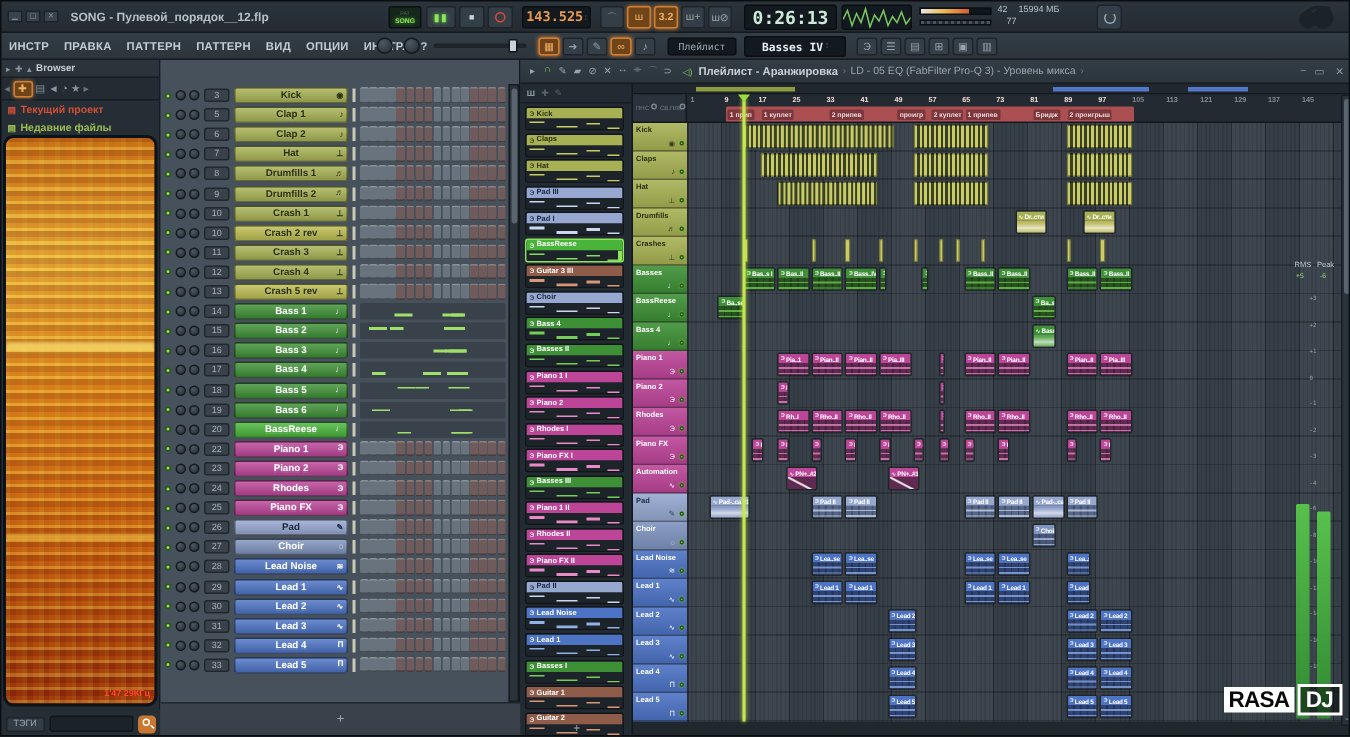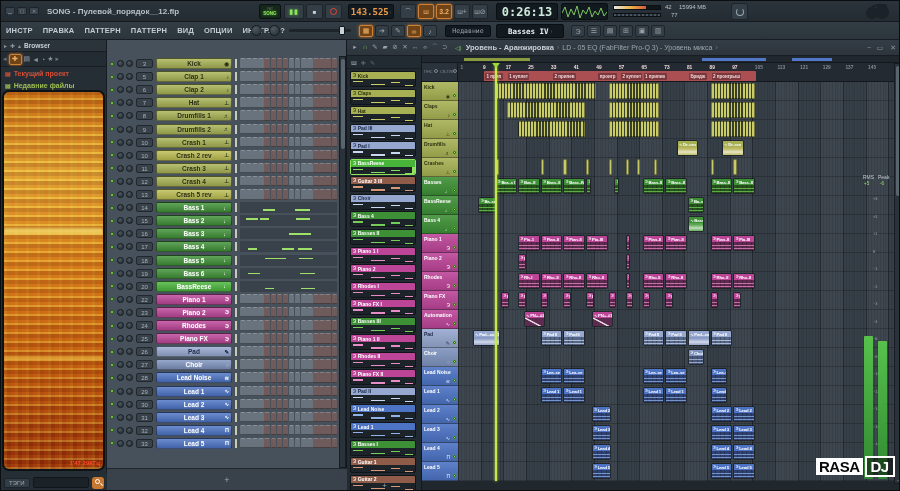--- a/index.html
+++ b/index.html
@@ -132,21 +132,21 @@
   <div class="abs knob" style="left:268px;top:3px;width:11px;height:11px"></div>
   <div class="abs" style="left:288px;top:7px;width:62px;height:3px;background:#1D242A;border-radius:2px">
     <div class="abs" style="left:50px;top:-3px;width:6px;height:9px;background:#C8D2D8;border:1px solid #10161A;border-radius:1px"></div>
   </div>
   <div class="abs tbtn on" style="left:358px;top:3px;width:14px;height:12px">▦</div>
   <div class="abs tbtn" style="left:374px;top:3px;width:14px;height:12px">➔</div>
   <div class="abs tbtn" style="left:390px;top:3px;width:14px;height:12px">✎</div>
   <div class="abs tbtn on" style="left:406px;top:3px;width:14px;height:12px">∞</div>
   <div class="abs tbtn" style="left:422px;top:3px;width:14px;height:12px">♪</div>
   <div class="abs lcd" style="left:444px;top:3px;width:46px;height:12px;display:flex;align-items:center;justify-content:center">
-    <span style="color:#9AA6AE;font-size:6.5px">Недавние</span>
+    <span style="color:#9AA6AE;font-size:6.5px">Плейлист</span>
   </div>
   <div class="abs lcd" style="left:495px;top:2px;width:68px;height:14px;display:flex;align-items:center;justify-content:center">
     <span style="color:#E8EDF0;font-size:7.5px;font-weight:bold">Basses IV</span>
     <span style="color:#6A747C;font-size:5px;margin-left:2px">⁞</span>
   </div>
   <div class="abs tbtn" style="left:570px;top:3px;width:14px;height:12px">Э</div>
   <div class="abs tbtn" style="left:586px;top:3px;width:14px;height:12px">☰</div>
   <div class="abs tbtn" style="left:602px;top:3px;width:14px;height:12px">▤</div>
   <div class="abs tbtn" style="left:618px;top:3px;width:14px;height:12px">⊞</div>
   <div class="abs tbtn" style="left:634px;top:3px;width:14px;height:12px">▣</div>
@@ -913,21 +913,21 @@
       <span style="font-size: 6.5px; color: rgb(154, 164, 172); width: 8px; text-align: center;">✎</span>
       <span style="font-size: 6.5px; color: rgb(154, 164, 172); width: 8px; text-align: center;">▰</span>
       <span style="font-size: 6.5px; color: rgb(154, 164, 172); width: 8px; text-align: center;">⊘</span>
       <span style="font-size: 6.5px; color: rgb(154, 164, 172); width: 8px; text-align: center;">✕</span>
       <span style="font-size: 6.5px; color: rgb(154, 164, 172); width: 8px; text-align: center;">↔</span>
       <span style="font-size: 6.5px; color: rgb(154, 164, 172); width: 8px; text-align: center;">⌯</span>
       <span style="font-size: 6.5px; color: rgb(154, 164, 172); width: 8px; text-align: center;">⌒</span>
       <span style="font-size: 6.5px; color: rgb(154, 164, 172); width: 8px; text-align: center;">⊃</span>
     </div>
   <span style="color:#7CC860;font-size:6px;margin-left:6px">◁)</span>
-  <span class="panel-title" style="margin-left:4px">Уровень - Аранжировка</span>
+  <span class="panel-title" style="margin-left:4px">Плейлист - Аранжировка</span>
   <span style="color:#6A747C;font-size:7px;margin:0 3px">›</span>
   <span style="color:#9AA4AC;font-size:7px;white-space:nowrap">LD - 05 EQ (FabFilter Pro-Q 3) - Уровень микса</span>
   <span style="color:#6A747C;font-size:7px;margin:0 3px">›</span>
   <span class="abs" style="right:30px;top:4px;color:#8A949C;font-size:7px">−</span>
   <span class="abs" style="right:18px;top:4px;color:#8A949C;font-size:7px">▭</span>
   <span class="abs" style="right:5px;top:4px;color:#8A949C;font-size:7px">✕</span>
 </div>
 
 <div class="abs" style="left:421px;top:55px;width:479px;height:7px;background:#20272D;border-bottom:1px solid #12181D">
   <div class="abs" style="left:42px;top:2px;width:66px;height:3px;background:#8A9A40"></div>

